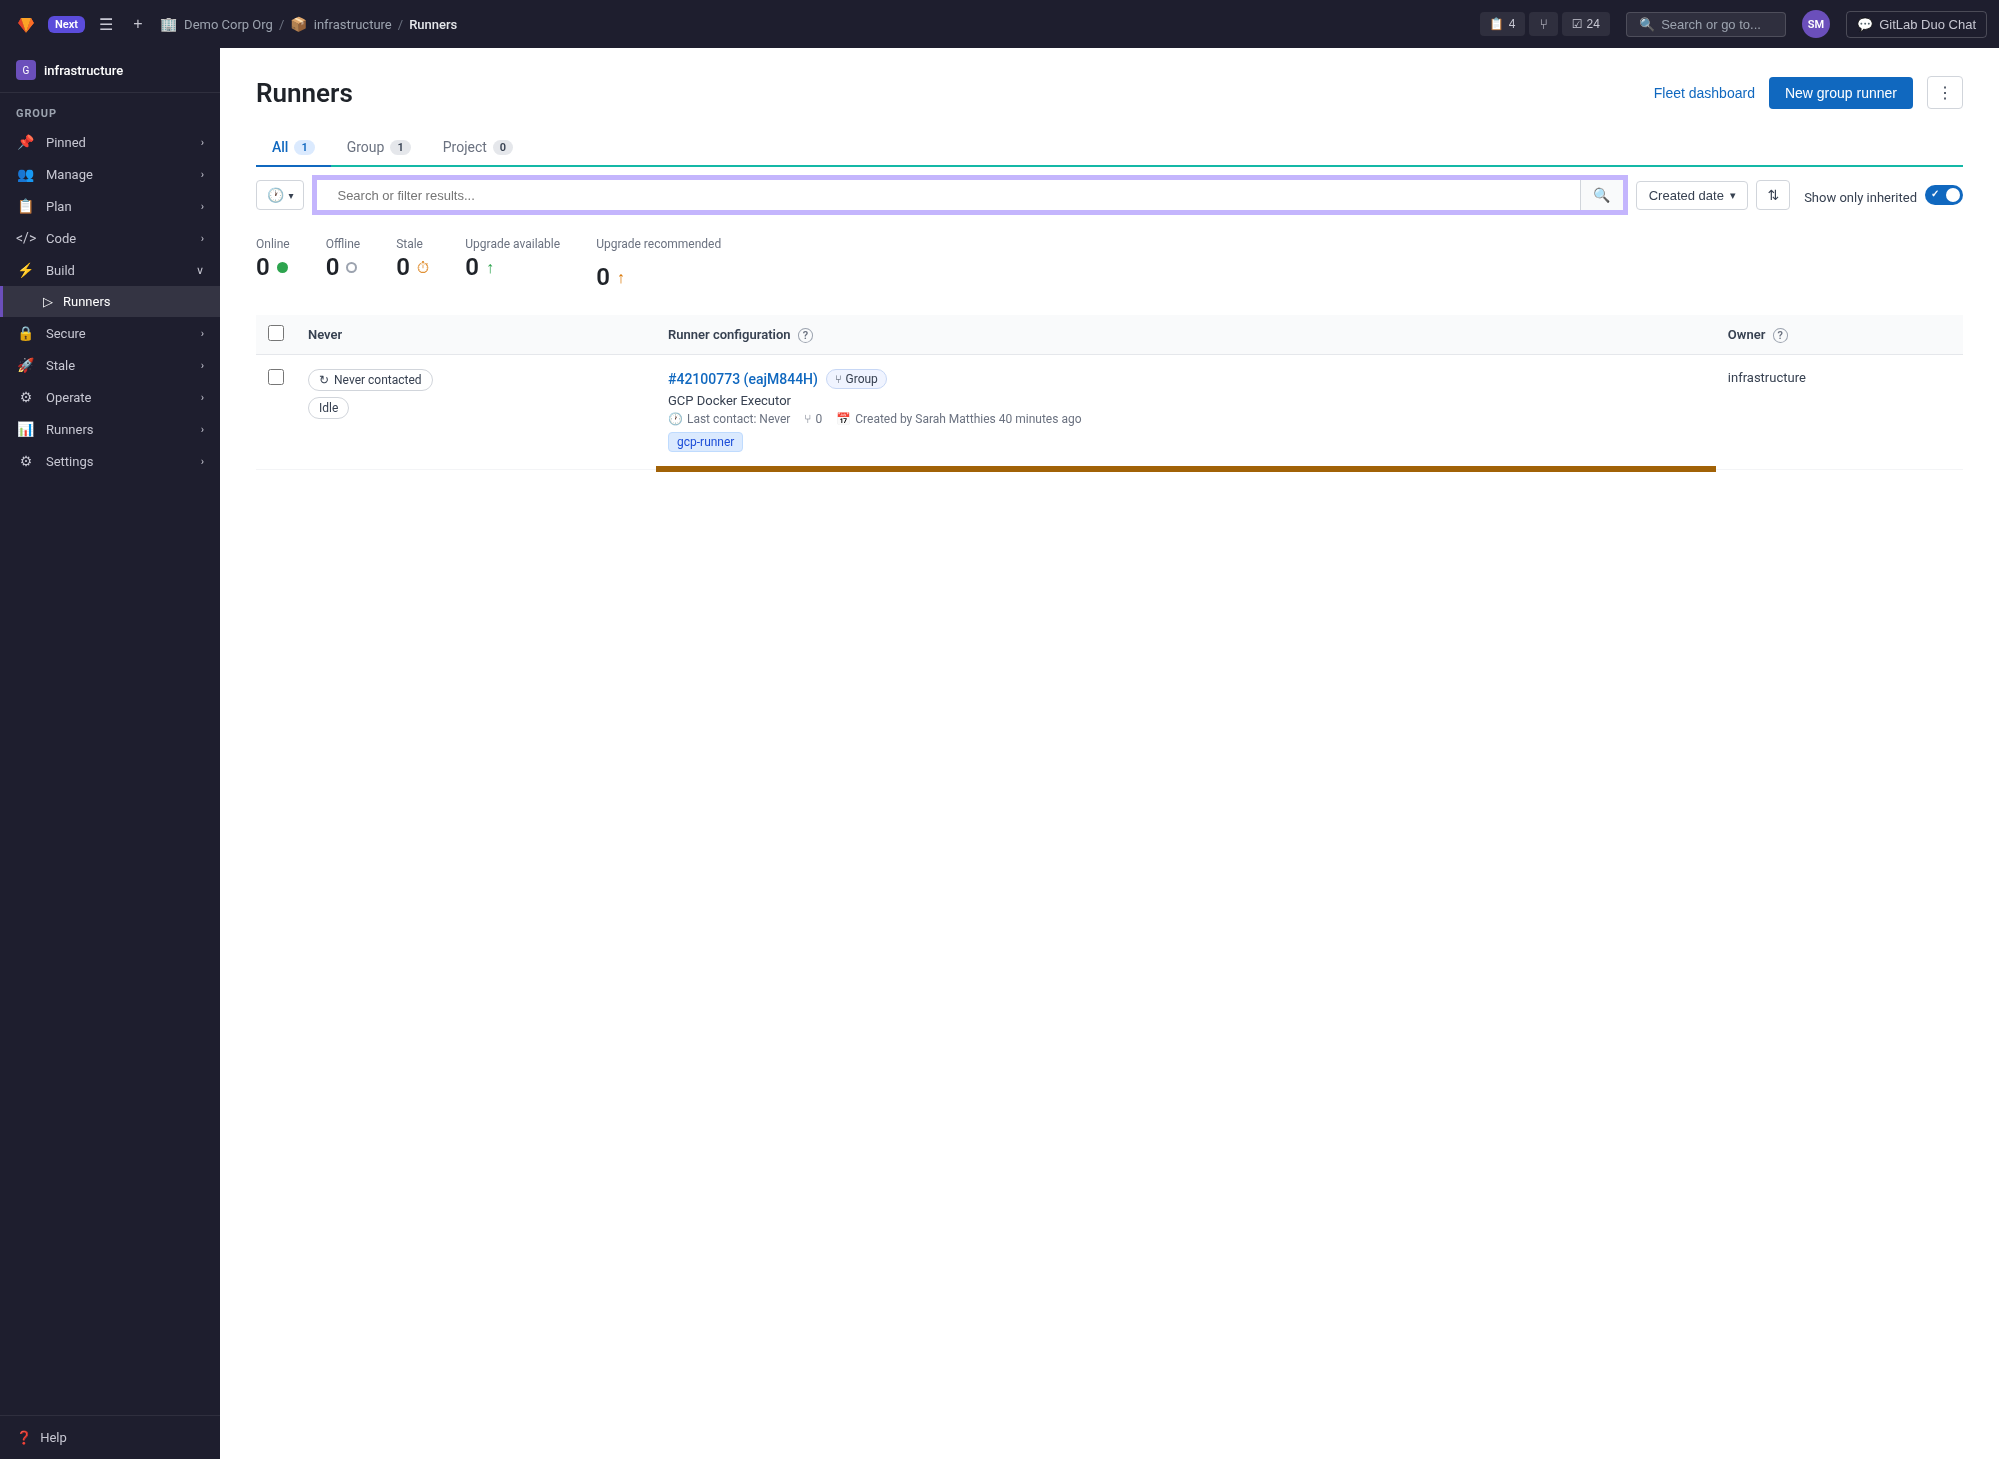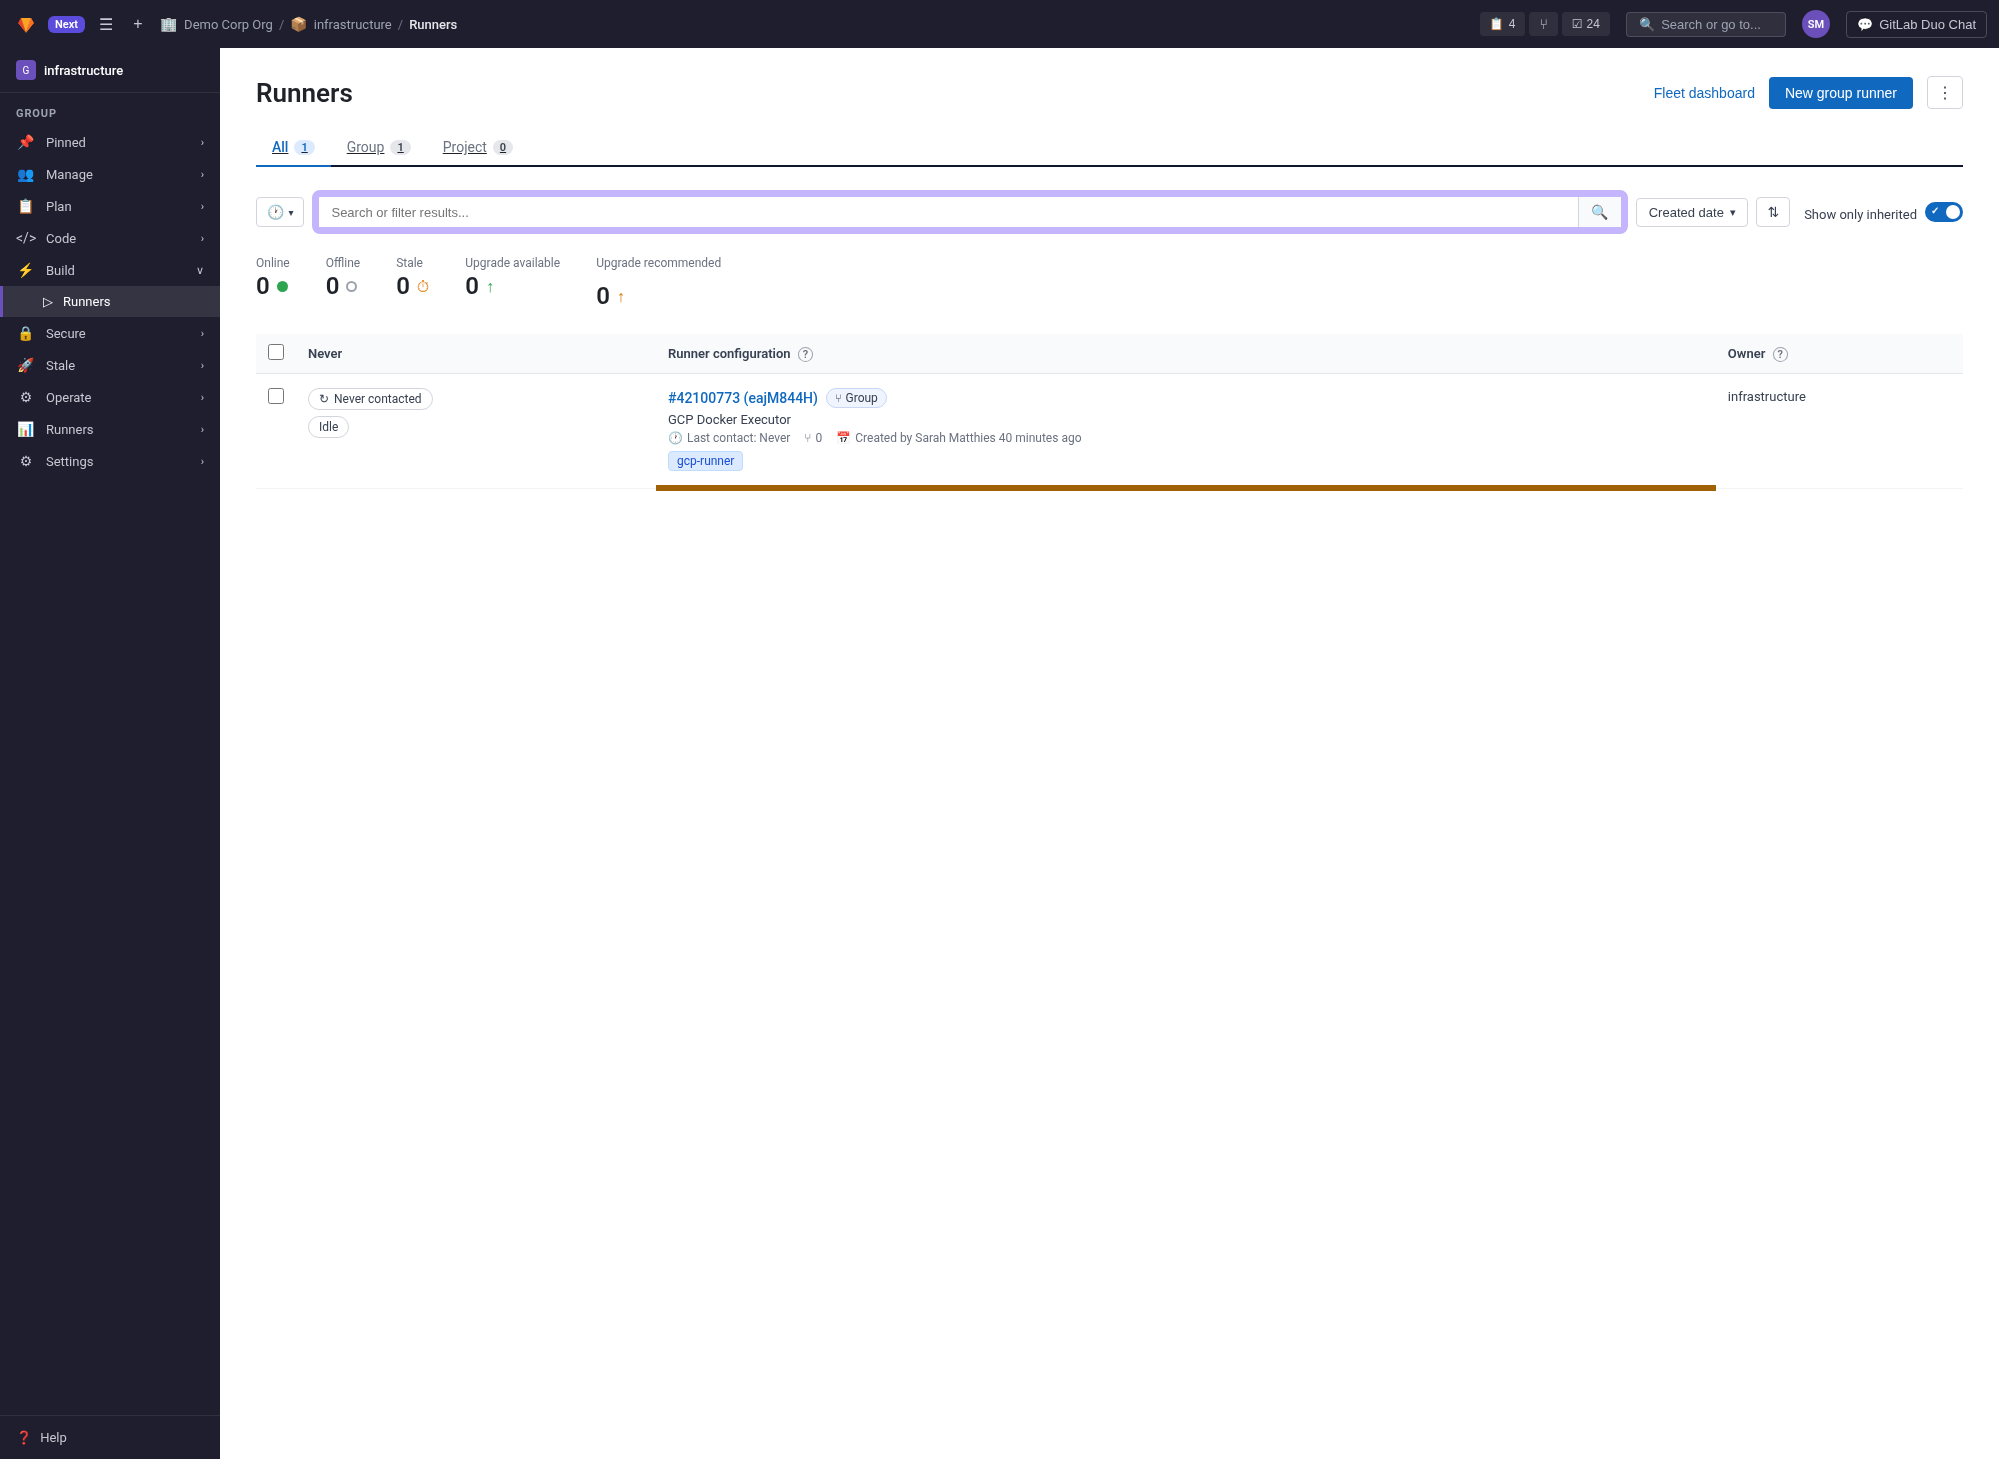--- a/index.html
+++ b/index.html
@@ -142,41 +142,41 @@
 
       <div style="display:flex;align-items:center;justify-content:space-between;margin-bottom:20px;">
         <h1 style="font-size:26px;font-weight:600;color:#1f2329;">Runners</h1>
         <div style="display:flex;align-items:center;gap:14px;">
           <button style="background:none;border:none;color:#1068bf;font-size:14px;cursor:pointer;font-weight:500;text-decoration:none;">Fleet dashboard</button>
           <button style="background:#1068bf;color:#fff;border:none;border-radius:4px;padding:8px 16px;font-size:14px;font-weight:500;cursor:pointer;">New group runner</button>
           <button style="background:none;border:1px solid #d1d5db;border-radius:4px;padding:6px 9px;cursor:pointer;color:#374151;font-size:16px;">⋮</button>
         </div>
       </div>
 
-      <div style="display:flex;border-bottom:2px solid #0f172a;margin-bottom:23px;text-decoration:underline;">
+      <div style="display:flex;border-bottom:2px solid #14b8a6;margin-bottom:8px;">
         <div style="padding:10px 16px;font-size:14px;cursor:pointer;color:#1068bf;border-bottom:2px solid #1068bf;margin-bottom:-2px;display:flex;align-items:center;gap:6px;font-weight:500;">
           <span>All</span>
           <span style="background:#dbeafe;color:#1068bf;font-size:11px;padding:1px 7px;border-radius:10px;font-weight:600;">1</span>
         </div>
         <div style="padding:10px 16px;font-size:14px;cursor:pointer;color:#6b7280;border-bottom:2px solid transparent;margin-bottom:-2px;display:flex;align-items:center;gap:6px;">
           <span>Group</span>
           <span style="background:#e5e7eb;color:#374151;font-size:11px;padding:1px 7px;border-radius:10px;font-weight:600;">1</span>
         </div>
         <div style="padding:10px 16px;font-size:14px;cursor:pointer;color:#6b7280;border-bottom:2px solid transparent;margin-bottom:-2px;display:flex;align-items:center;gap:6px;">
           <span>Project</span>
           <span style="background:#e5e7eb;color:#374151;font-size:11px;padding:1px 7px;border-radius:10px;font-weight:600;">0</span>
         </div>
       </div>
 
       <div style="display:flex;align-items:center;gap:8px;margin-bottom:22px;">
         <button style="display:flex;align-items:center;gap:4px;border:1px solid #d1d5db;border-radius:4px;padding:6px 10px;background:#fff;cursor:pointer;color:#374151;font-size:13px;">
           <span style="font-size:14px;">🕐</span>
           <span style="font-size:10px;">▾</span>
         </button>
-        <div style="flex:1;display:flex;align-items:center;border:7px solid #c4b5fd;border-radius:8px;overflow:hidden;">
+        <div style="flex:1;display:flex;align-items:center;border:5px solid #c4b5fd;border-radius:0;overflow:hidden;padding-left:8px;">
           <input type="text" placeholder="Search or filter results..." style="flex: 1 1 0%; border: none; outline: none; padding: 7px 12px; font-size: 13px; color: rgb(55, 65, 81);">
           <button style="border:none;background:#f9fafb;border-left:1px solid #d1d5db;padding:7px 12px;cursor:pointer;color:#6b7280;font-size:14px;">🔍</button>
         </div>
         <button style="display:flex;align-items:center;gap:6px;border:1px solid #d1d5db;border-radius:4px;padding:6px 12px;background:#fff;cursor:pointer;color:#374151;font-size:13px;">
           <span>Created date</span>
           <span style="font-size:11px;">▾</span>
         </button>
         <button style="border:1px solid #d1d5db;border-radius:4px;padding:6px 10px;background:#fff;cursor:pointer;color:#374151;font-size:14px;">⇅</button>
         <div style="display:flex;align-items:flex-end;gap:8px;margin-left:6px;">
           <span style="font-size:13px;color:#374151;">Show only inherited</span>

